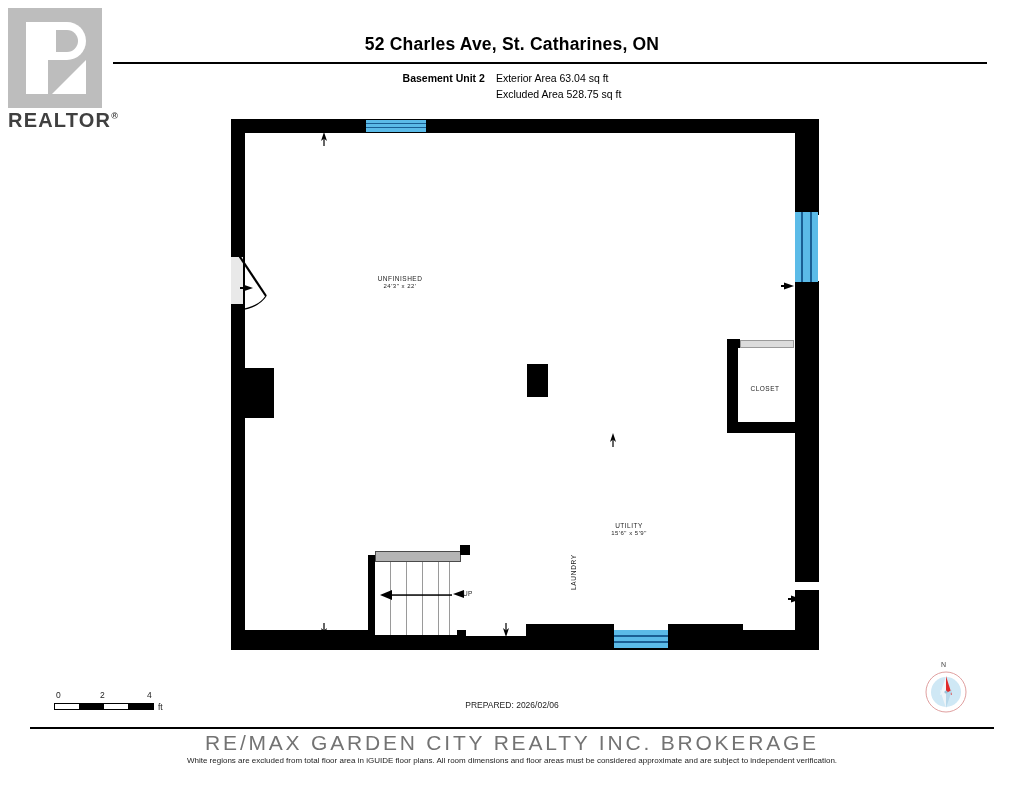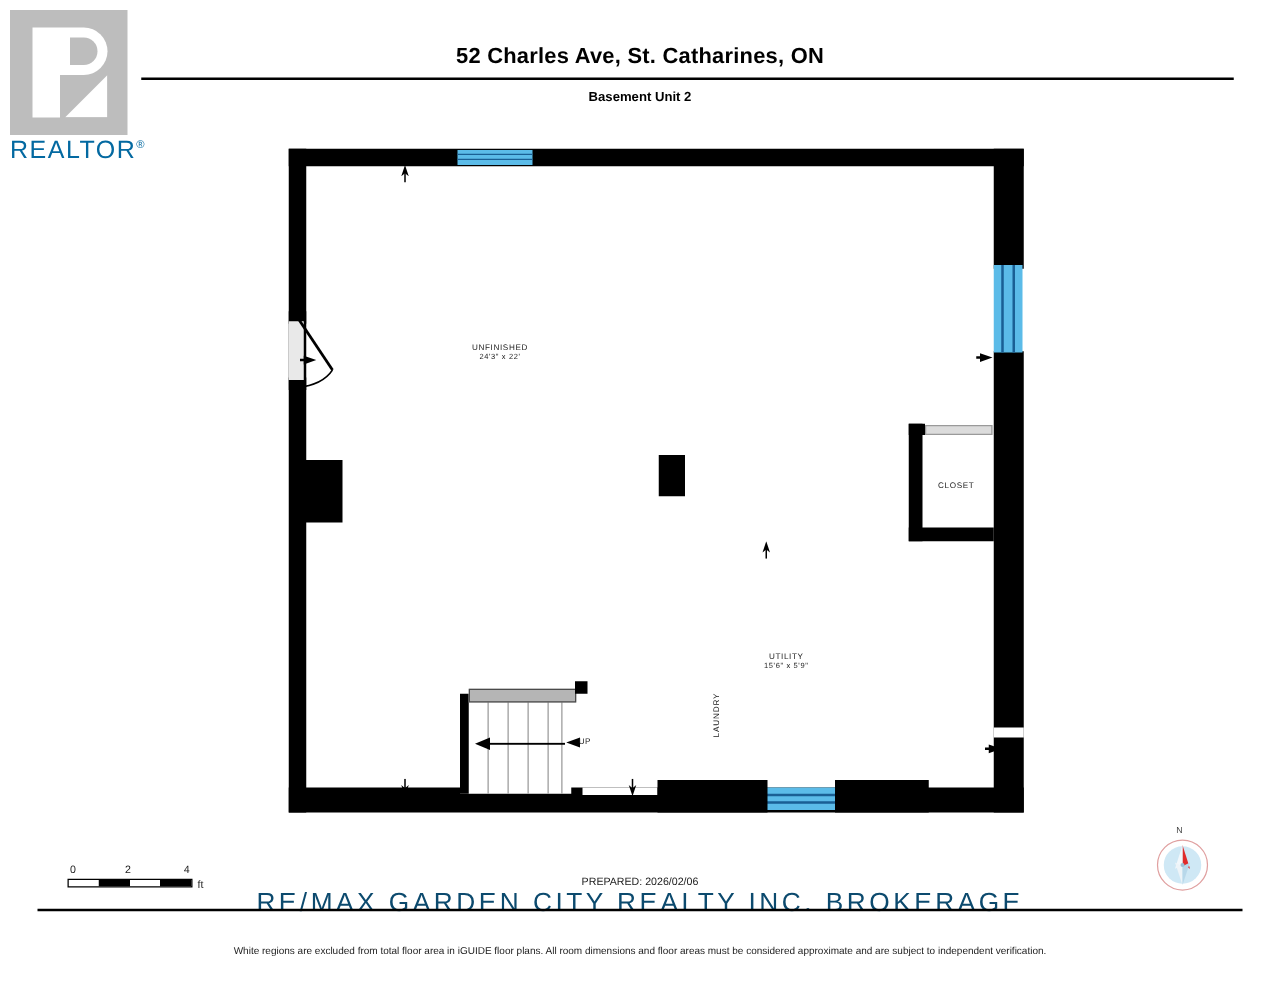--- a/index.html
+++ b/index.html
@@ -90,21 +90,22 @@
     left: 44px; top: 52px;
     width: 34px; height: 34px;
     background: #ffffff;
     clip-path: polygon(0 100%, 100% 0, 100% 100%);
   }
   #realtor-word {
     position: absolute;
     left: 0; top: 101px;
     font-size: 20px;
     letter-spacing: 1.2px;
-    color: #0369a1;
+    color: #404040;
+    font-weight: bold;
   }
   #realtor-reg {
     font-size: 9px;
     vertical-align: super;
   }
 
   
   #plan-stage {
     position: absolute;
     left: 0; top: 0;
@@ -230,26 +231,26 @@
   #disclaimer {
     position: absolute;
     left: 0; top: 756px;
     width: 1024px;
     text-align: center;
     font-size: 8px;
     color: #1c1c1c;
   }
   #brokerage-watermark {
     position: absolute;
-    left: 0; top: 711px;
+    left: 0; top: 731px;
     width: 1024px;
     text-align: center;
     font-size: 21px;
     letter-spacing: 2.8px;
-    color: #0c4a6e;
+    color: #737373;
     white-space: nowrap;
     pointer-events: none;
   }
 
   
   #compass {
     position: absolute;
     left: 925px; top: 671px;
     width: 42px; height: 42px;
   }
@@ -269,20 +270,24 @@
   <div id="realtor-r-bowl"></div>
   <div id="realtor-r-bowl-inner"></div>
   <div id="realtor-r-leg"></div>
   <div id="realtor-word"><span>REALTOR</span><span id="realtor-reg">®</span></div>
 </div>
 
 <div id="header-title">52 Charles Ave, St. Catharines, ON</div>
 <div id="title-rule"></div>
 <div id="subheader">
   <div id="sub-unit">Basement Unit 2</div>
+  <div id="sub-areas">
+    <div>Exterior Area 63.04 sq ft</div>
+    <div>Excluded Area 528.75 sq ft</div>
+  </div>
 </div>
 
 <div id="plan-stage">
 
   <div class="room-fill" style="left:231px; top:119px; width:588px; height:531px;"></div>
 
   <div class="wall" style="left:231px; top:119px; width:588px; height:14px;"></div>
   <div class="wall" style="left:231px; top:119px; width:14px; height:531px;"></div>
   <div class="wall" style="left:231px; top:630px; width:588px; height:20px;"></div>
   <div class="wall" style="left:795px; top:119px; width:24px; height:96px;"></div>

